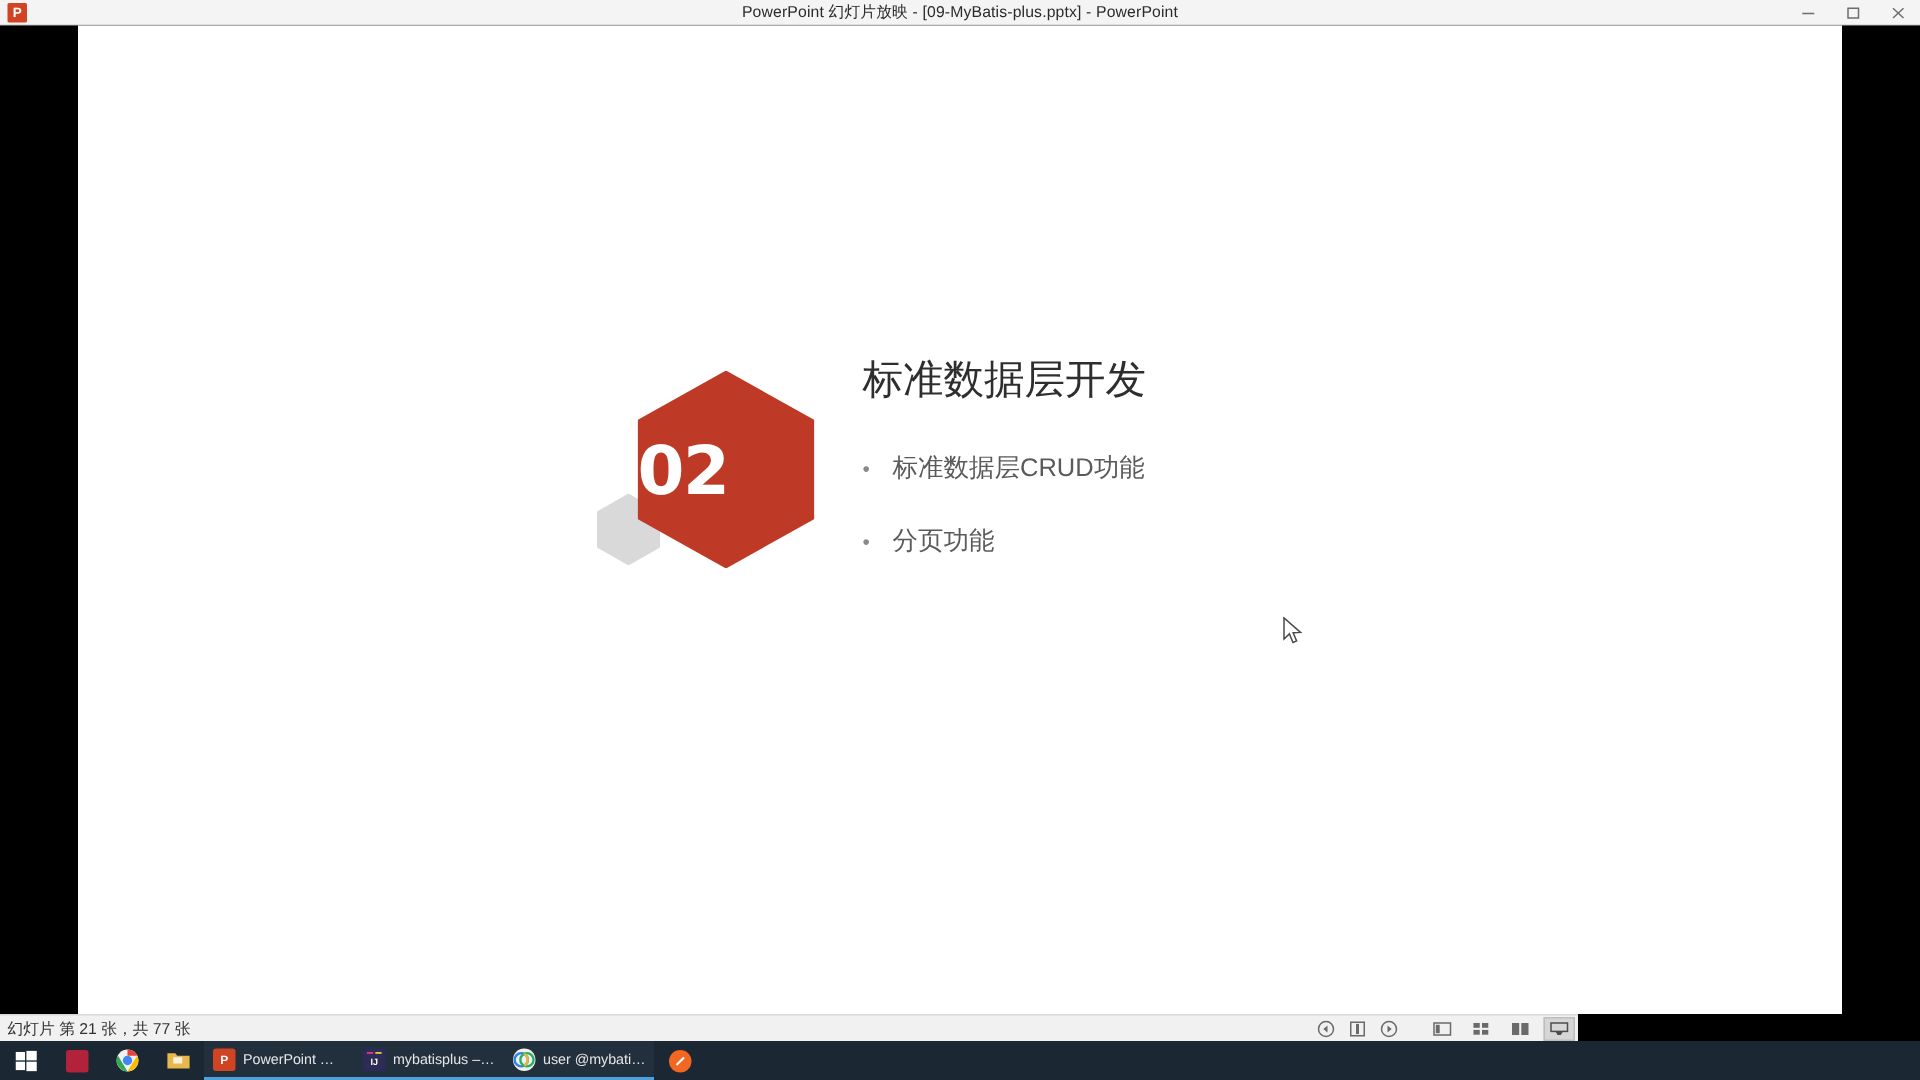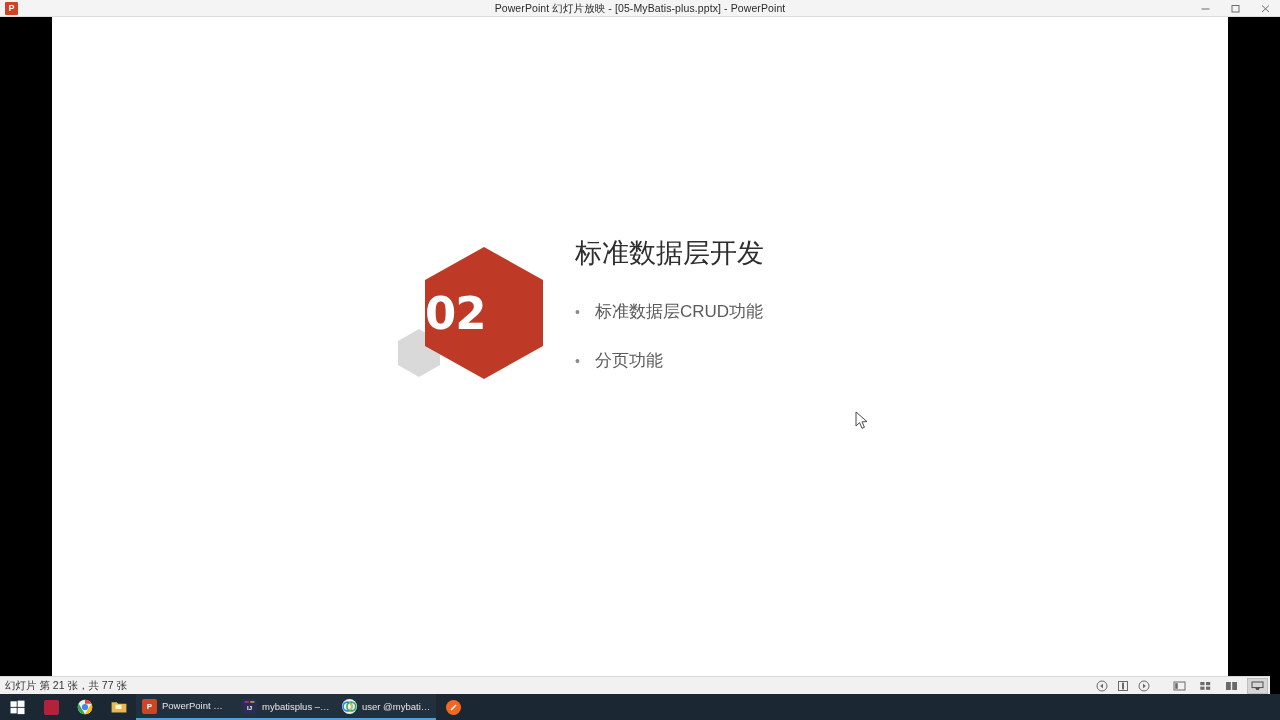--- a/index.html
+++ b/index.html
@@ -189,21 +189,21 @@
     width: 14px;
     height: 20px;
     pointer-events: none;
   }
 
   
   .statusbar {
     position: absolute;
     left: 0;
     top: 676px;
-    width: 1270px;
+    width: 1052px;
     height: 18px;
     background: #f1f1f1;
     border-top: 1px solid #d8d8d8;
     display: flex;
     align-items: center;
     box-sizing: border-box;
   }
   .sb-left {
     font-size: 10.5px;
     color: #333333;
@@ -293,21 +293,21 @@
 </style>
 </head>
 <body>
 
 <div id="app">
 
   <div class="titlebar">
     <div class="tb-appicon">
       <div class="ppt-badge">P</div>
     </div>
-    <div class="tb-title">PowerPoint 幻灯片放映 - [05-MyBatis-plus.pptx] - PowerPoint</div>
+    <div class="tb-title">PowerPoint 幻灯片放映 - [09-MyBatis-plus.pptx] - PowerPoint</div>
     <div class="tb-controls">
       <div class="tb-btn">
         <svg width="11" height="11" viewBox="0 0 11 11">
             <line x1="1.5" y1="6" x2="9.5" y2="6" stroke="#6d6d6d" stroke-width="1"></line>
           </svg>
       </div>
       <div class="tb-btn">
         <svg width="11" height="11" viewBox="0 0 11 11">
             <rect x="2" y="2.5" width="7" height="6.5" fill="none" stroke="#6d6d6d" stroke-width="1"></rect>
           </svg>

